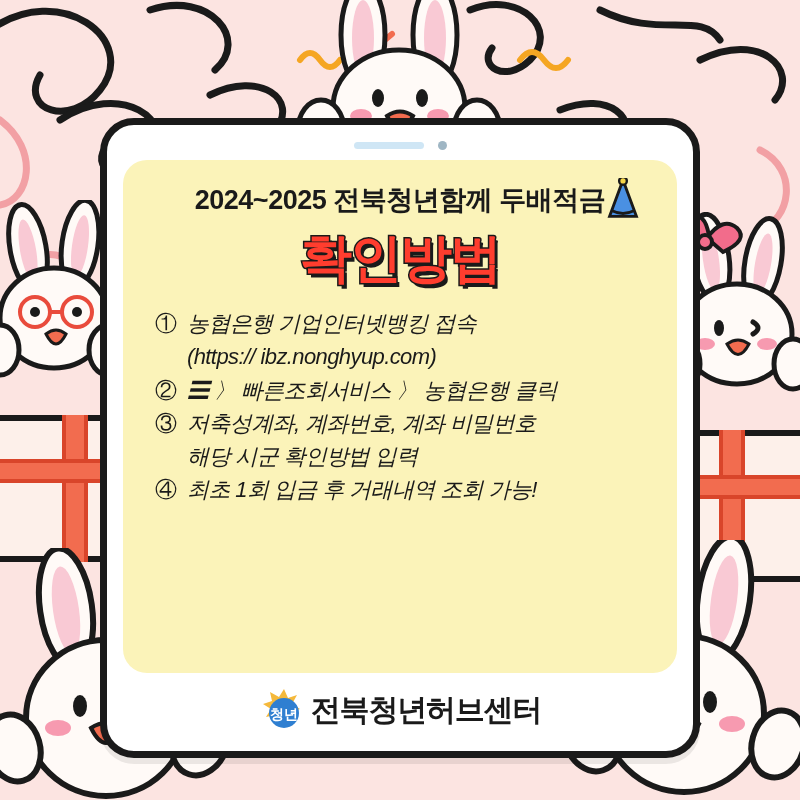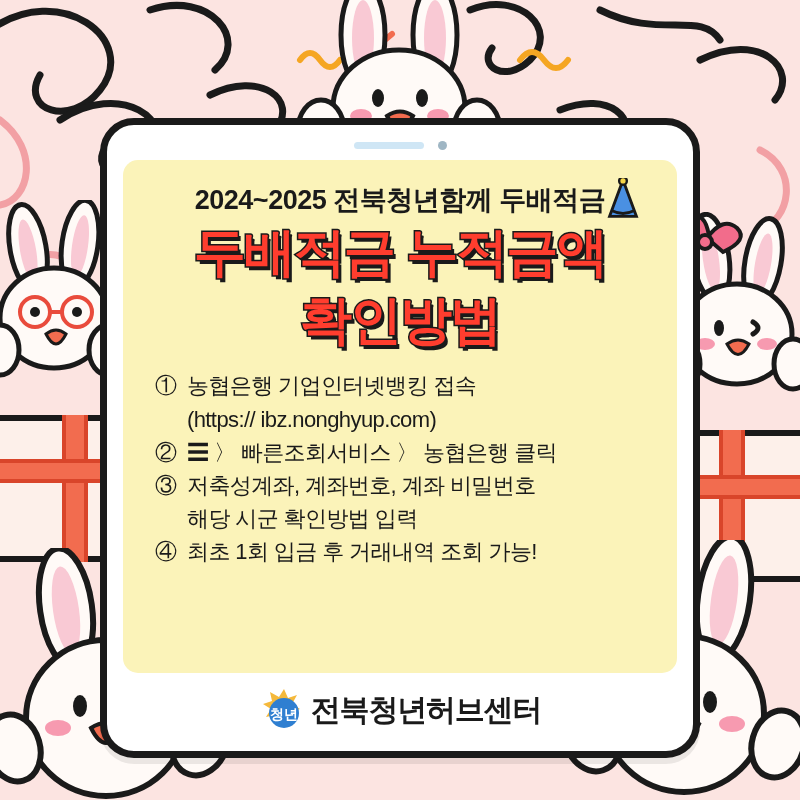--- a/index.html
+++ b/index.html
@@ -103,21 +103,21 @@
     background: #9fb6c4;
   }
 
   .screen {
     position: absolute;
     left: 16px;
     right: 16px;
     top: 35px;
     bottom: 78px;
     background: #fbf3b9;
-    border-radius: 15px;
+    border-radius: 24px;
     padding: 14px 18px 10px;
     box-sizing: border-box;
     overflow: hidden;
   }
 
   .headline-small {
     text-align: center;
     font-size: 27px;
     font-weight: bold;
     color: #1a1a1a;
@@ -155,20 +155,21 @@
     margin-bottom: 2px;
     display: flex;
     gap: 8px;
   }
   .steps li .num {
     flex: 0 0 auto;
     width: 24px;
   }
   .steps li .txt {
     flex: 1 1 auto;
+    font-style: italic;
   }
 
   
   .footer {
     position: absolute;
     left: 16px;
     right: 16px;
     bottom: 10px;
     height: 62px;
     display: flex;
@@ -373,21 +374,20 @@
 
       <svg class="party-hat" viewBox="0 0 40 48">
         <path d="M20 2 L34 40 L6 40 Z" fill="#4a90e2" stroke="#1a1a1a" stroke-width="3"></path>
         <path d="M8 34 q12 6 24 0" fill="none" stroke="#1a1a1a" stroke-width="3"></path>
         <circle cx="20" cy="3" r="4" fill="#f5d547" stroke="#1a1a1a" stroke-width="2.5"></circle>
       </svg>
 
       <div class="headline-small">2024~2025 전북청년함께 두배적금</div>
 
       <div class="headline-big">
-        <span>두배적금 누적금액</span>
         <span class="l2">확인방법</span>
       </div>
 
       <ul class="steps">
         <li>
           <span class="num">①</span>
           <span class="txt">농협은행 기업인터넷뱅킹 접속</span>
         </li>
         <li>
           <span class="num"></span>

